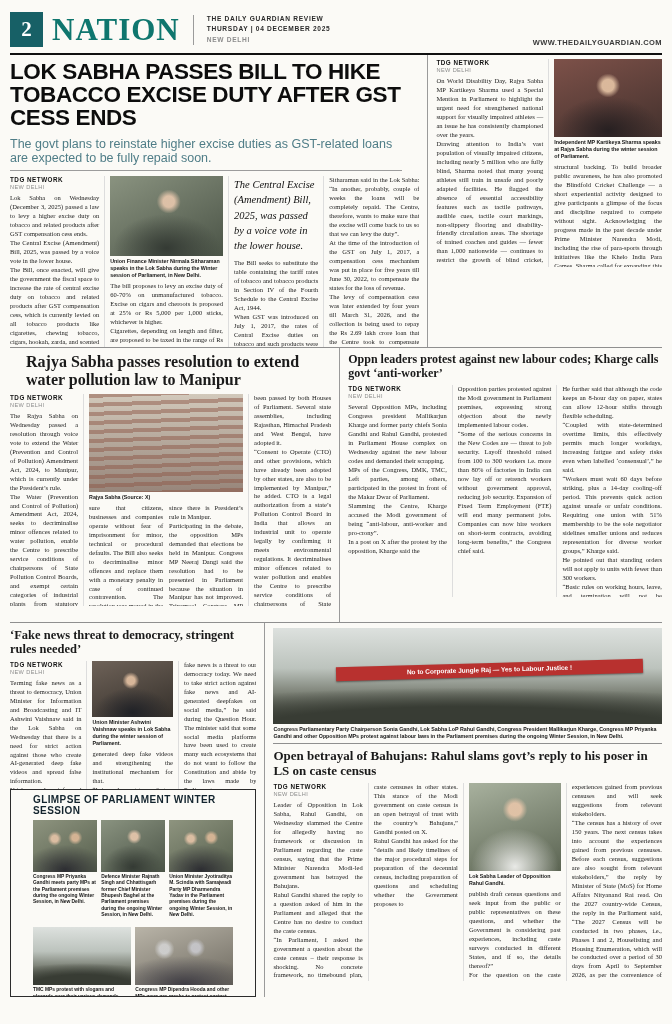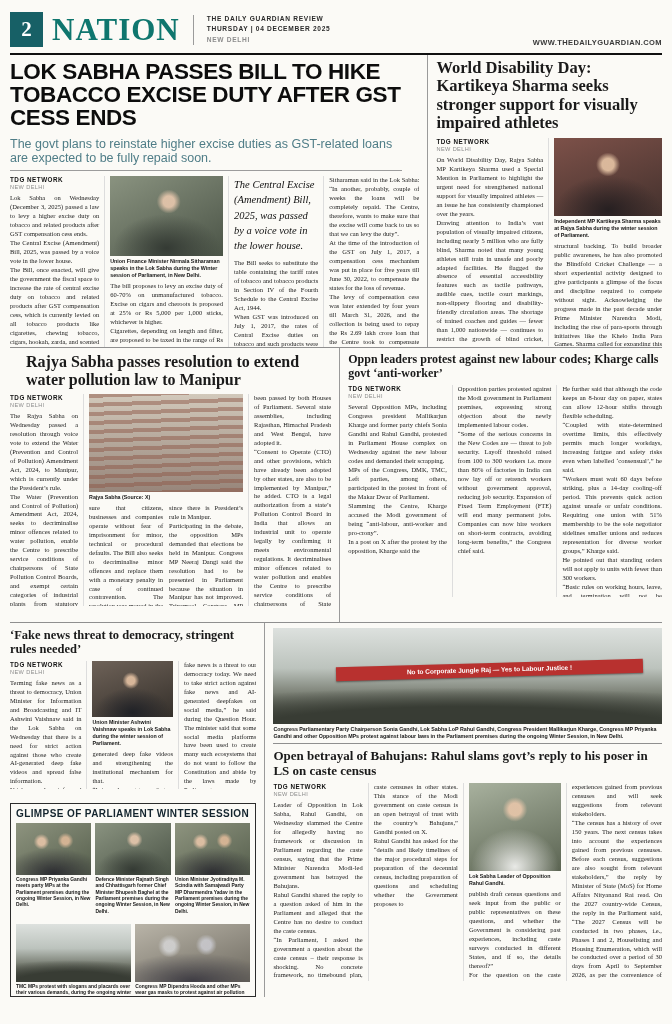--- a/index.html
+++ b/index.html
@@ -56,21 +56,21 @@
   .rajya-two { display:grid; grid-template-columns:1fr 1fr; column-gap:6px; overflow:hidden; }
   .oppn { border-left:1px solid #9a9a9a; padding:5px 0 0 8px; overflow:hidden; }
   .oppn h2 { font-size:12px; line-height:1.14; margin:0 0 5px 0; }
   .oppn-cols { display:grid; grid-template-columns:1fr 1fr 1fr; height:212px; overflow:hidden; }
   
   .row-bottom { display:grid; grid-template-columns:.64fr 1fr; height:374px; }
   .left-stack { padding:5px 8px 0 0; display:flex; flex-direction:column; overflow:hidden; }
   .fake h2 { font-size:12.5px; line-height:1.15; margin:0 0 4px 0; }
   .fake-cols { display:grid; grid-template-columns:1fr 1.18fr 1fr; height:128px; overflow:hidden; }
   .fake-photo { height:56px; }
-  .glimpse { border:1px solid #2c2c2c; margin-top:14px; padding:4px 5px; flex:1; overflow:hidden; }
+  .glimpse { border:1px solid #2c2c2c; margin-top:0; padding:4px 22px; flex:1; overflow:hidden; }
   .glimpse-title { font-family:"Liberation Sans", sans-serif; font-weight:bold; font-size:10px; letter-spacing:.4px; color:#13242e; margin:0 0 4px 0; }
   .g-row1 { display:grid; grid-template-columns:1fr 1fr 1fr; gap:4px; }
   .g-row2 { display:grid; grid-template-columns:1fr 1fr; gap:4px; margin-top:4px; }
   .g-photo1 { height:52px; } .g-photo2 { height:58px; }
   .gcap { font-family:"Liberation Sans", sans-serif; font-weight:bold; font-size:4.9px; line-height:1.3; color:#141414; margin-top:2px; }
   .right-stack { border-left:1px solid #9a9a9a; padding:5px 0 0 8px; display:flex; flex-direction:column; overflow:hidden; }
   .protest-photo { height:96px; flex:0 0 auto; }
   .banner { position:absolute; left:16%; right:5%; top:36%; background:#b8312f; color:#fff; font:bold 6.5px/1.25 "Liberation Sans", sans-serif; padding:3px 5px; text-align:center; transform:rotate(-1.6deg); box-shadow:0 1px 2px rgba(0,0,0,.45); }
   .protest-cap { border-bottom:1px solid #8f8f8f; padding-bottom:3px; margin-bottom:4px; }
   .betrayal h2 { font-size:13px; line-height:1.12; margin:1px 0 5px 0; }
@@ -120,21 +120,20 @@
         </div>
         <div class="col">
           <p class="body">Sitharaman said in the Lok Sabha: “In another, probably, couple of weeks the loans will be completely repaid. The Centre, therefore, wants to make sure that the excise will come back to us so that we can levy the duty”.
 At the time of the introduction of the GST on July 1, 2017, a compensation cess mechanism was put in place for five years till June 30, 2022, to compensate the states for the loss of revenue.
 The levy of compensation cess was later extended by four years till March 31, 2026, and the collection is being used to repay the Rs 2.69 lakh crore loan that the Centre took to compensate states for the GST revenue loss during the Covid period.</p>
         </div>
       </div>
     </article>
 
     <article class="disability">
-      <h2>World Disability Day: Kartikeya Sharma seeks stronger support for visually impaired athletes</h2>
       <div class="dis-cols">
         <div class="col">
           <div class="byline"><span>TDG NETWORK</span><span class="bcity">NEW DELHI</span></div>
           <p class="body">On World Disability Day, Rajya Sabha MP Kartikeya Sharma used a Special Mention in Parliament to highlight the urgent need for strengthened national support for visually impaired athletes — an issue he has consistently championed over the years.
 Drawing attention to India’s vast population of visually impaired citizens, including nearly 5 million who are fully blind, Sharma noted that many young athletes still train in unsafe and poorly adapted facilities. He flagged the absence of essential accessibility features such as tactile pathways, audible cues, tactile court markings, non-slippery flooring and disability-friendly circulation areas. The shortage of trained coaches and guides — fewer than 1,000 nationwide — continues to restrict the growth of blind cricket, athletics and goalball.
 Sharma’s engagement with blind sportspersons extends well beyond the House. He has actively supported blind cricket teams, including joining celebrations for the Indian blind women’s cricket team after their recent World Cup triumph. With more than 24 blind cricket teams now active across the country, he said the ecosystem is growing but requires stronger</p>
         </div>
         <div class="col">
           <div class="photo dis-photo ph-red"></div>
           <p class="caption">Independent MP Kartikeya Sharma speaks at Rajya Sabha during the winter session of Parliament.</p>

